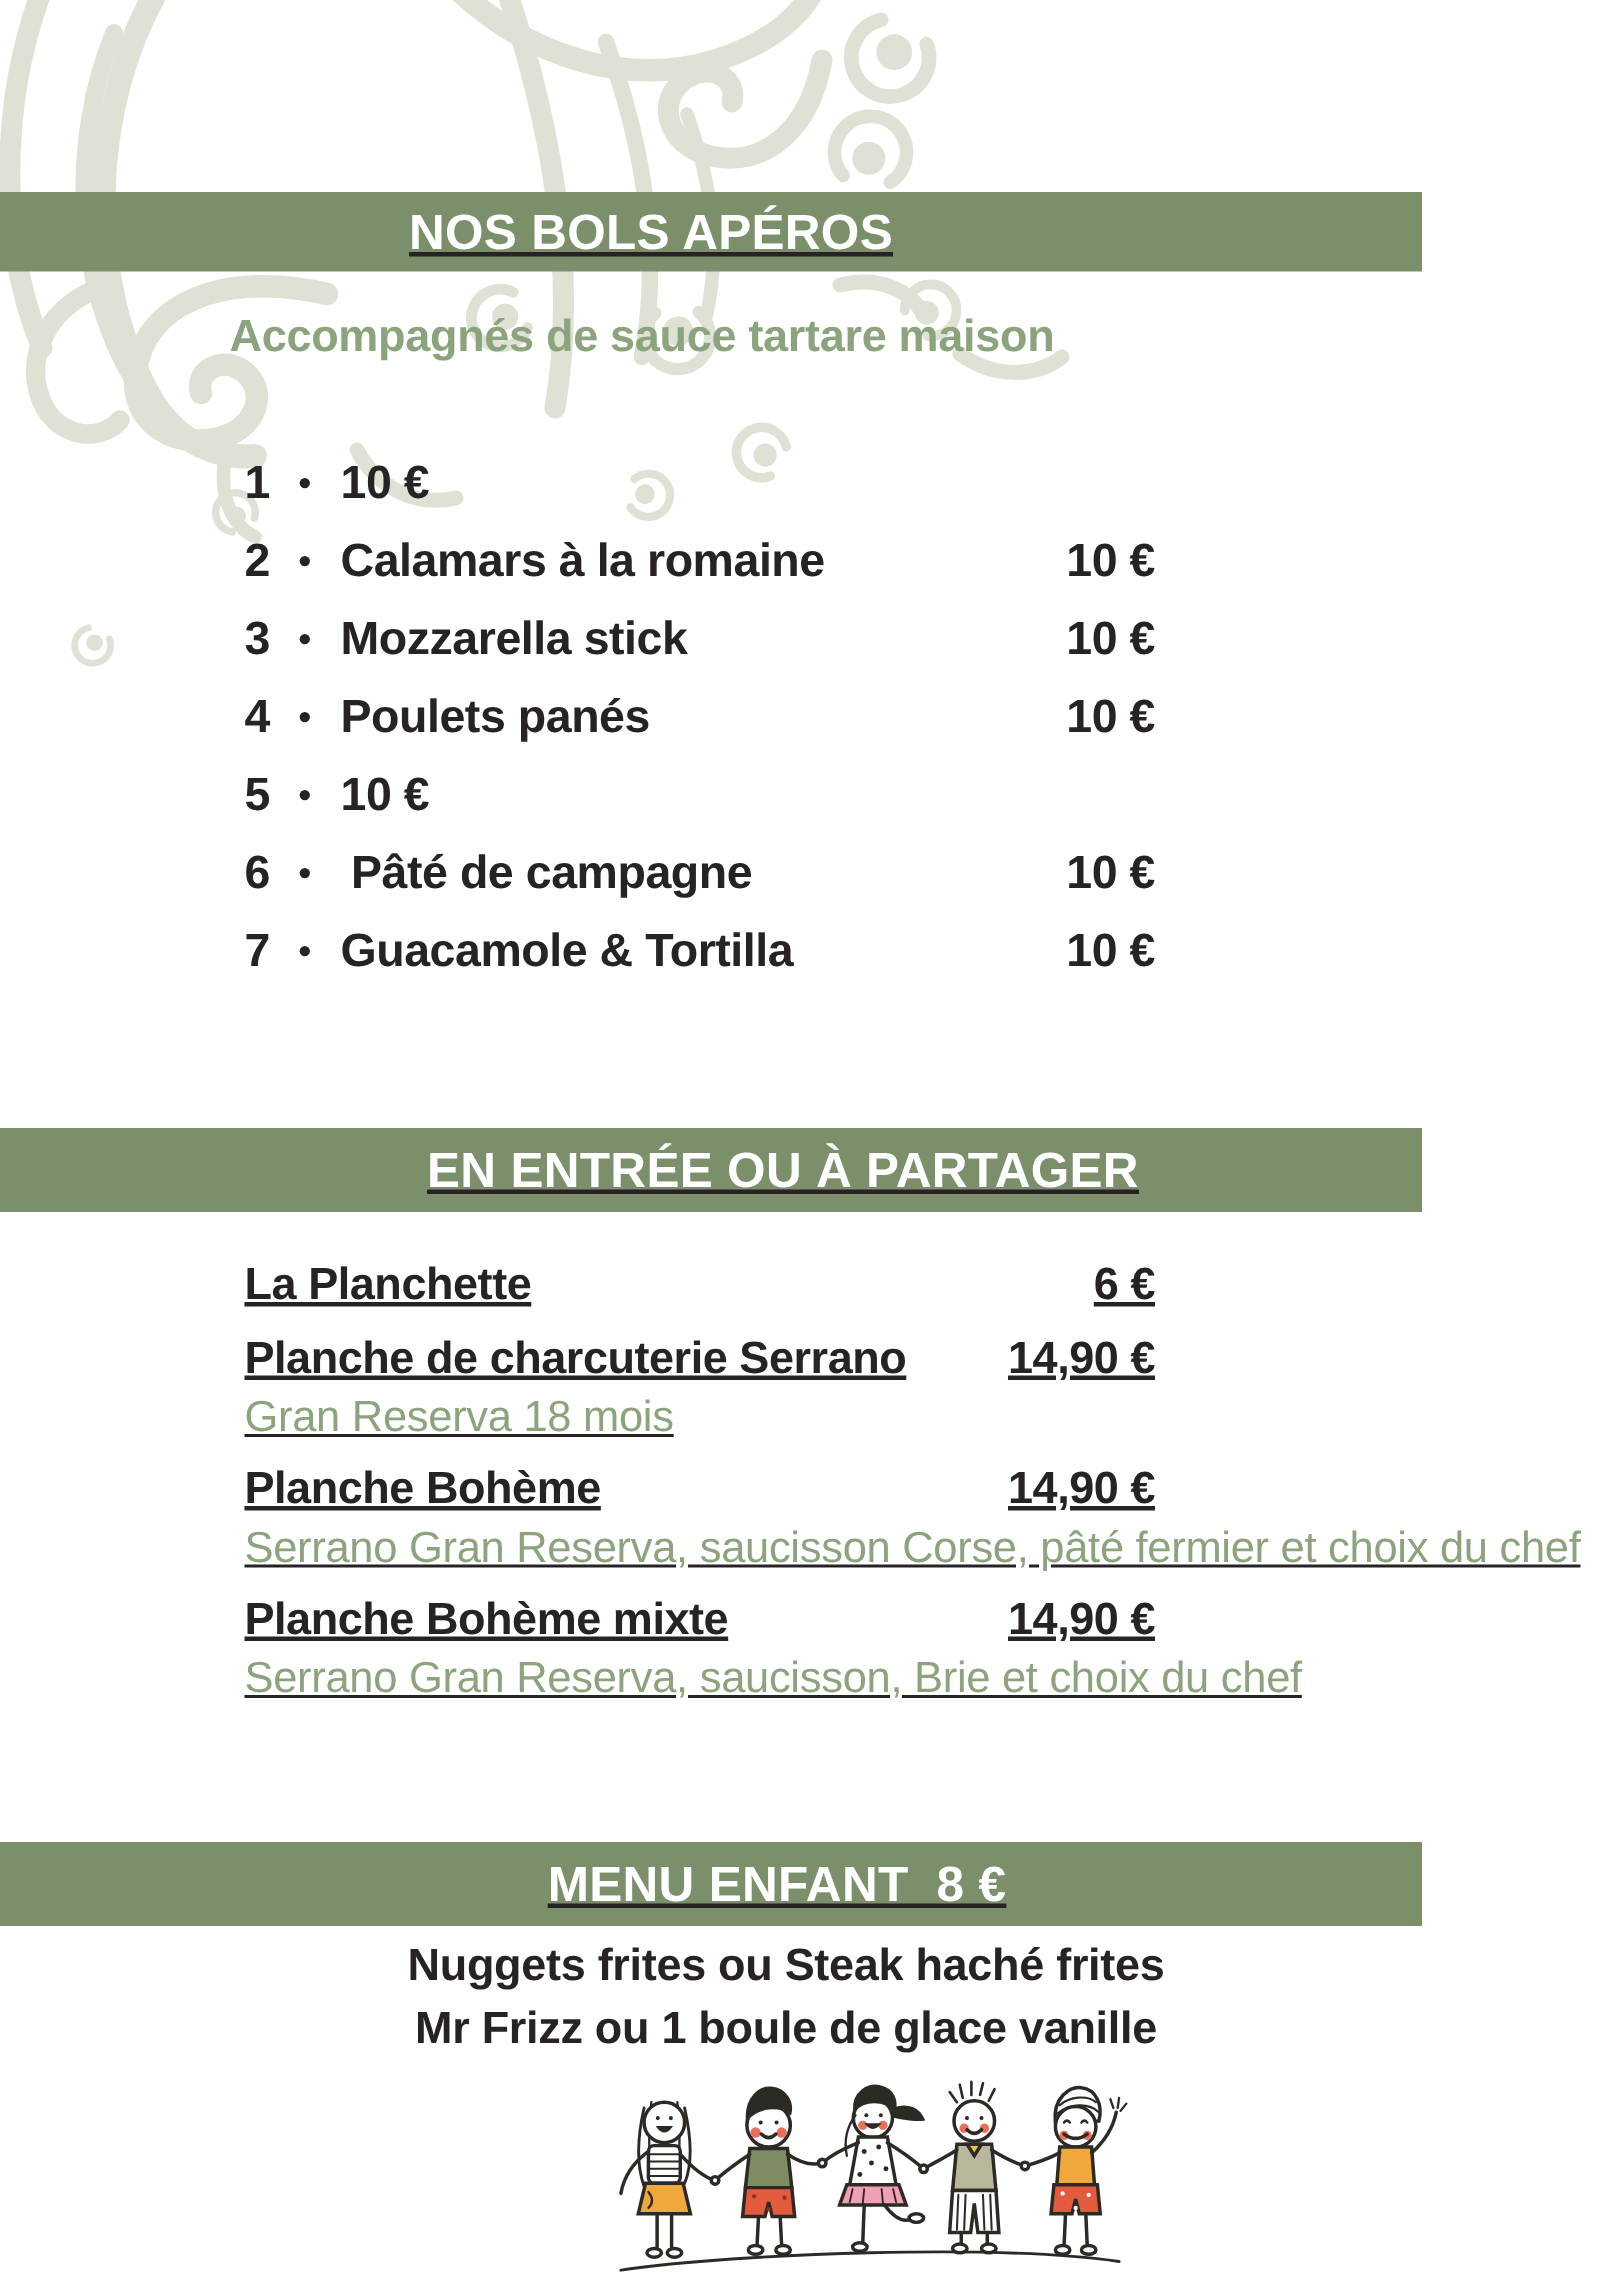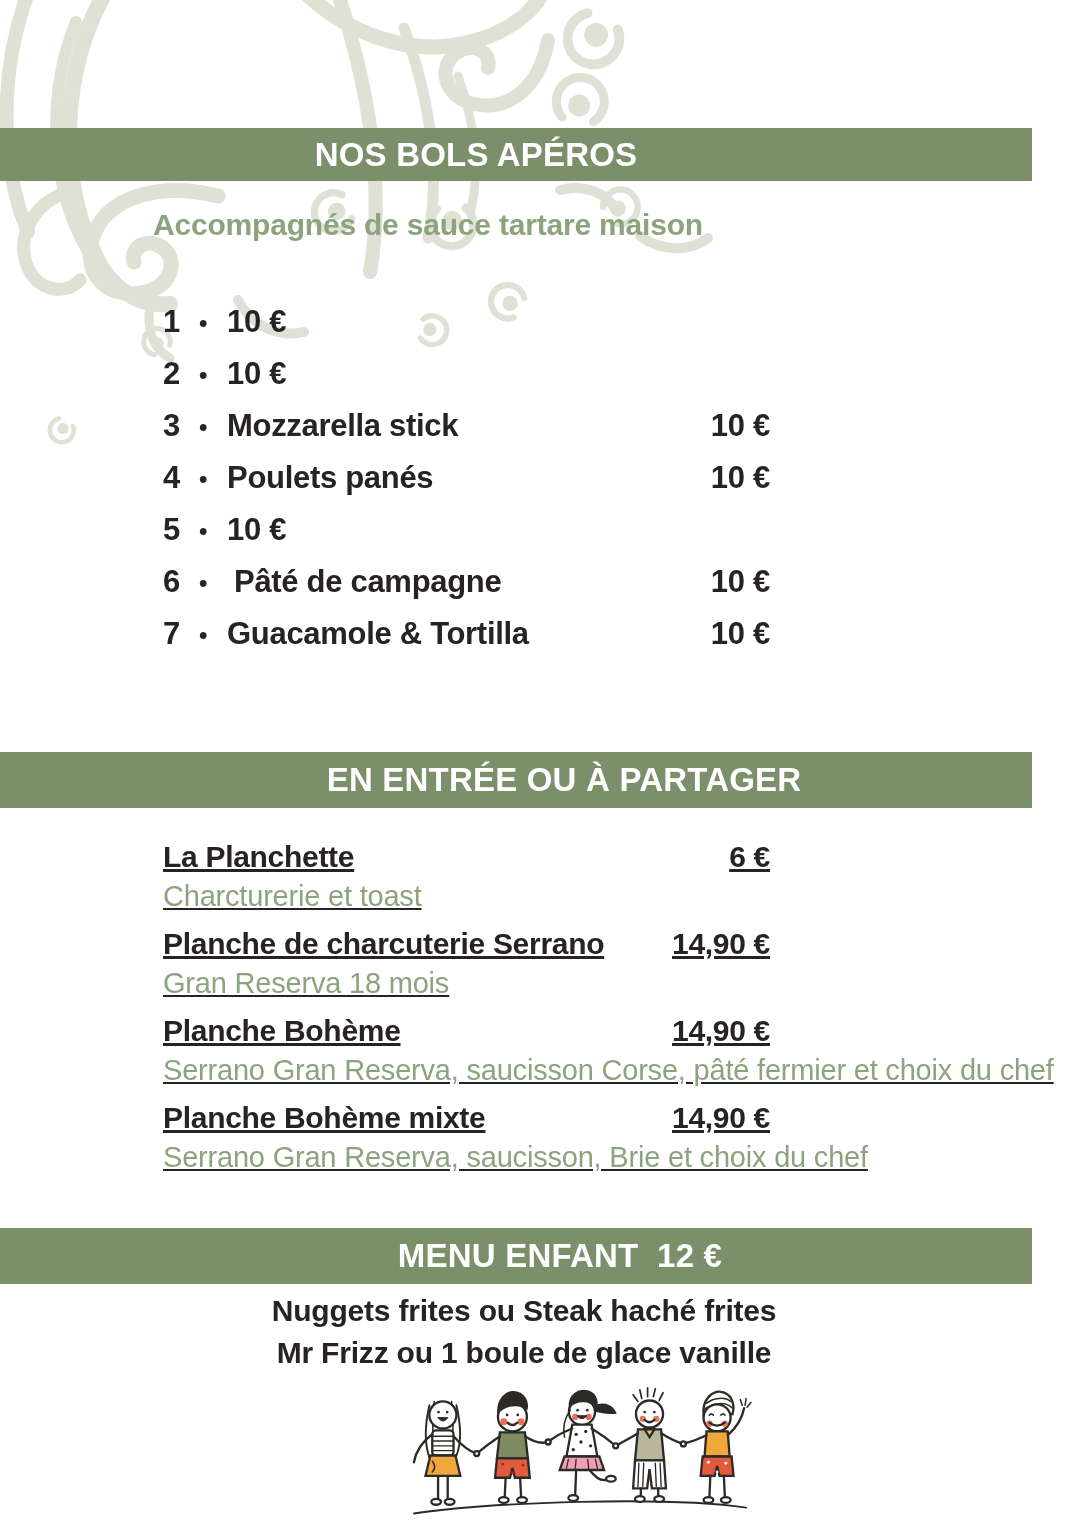--- a/index.html
+++ b/index.html
@@ -3,22 +3,22 @@
 <meta charset="utf-8">
 <style>
   html,body{margin:0;padding:0;}
   body{
     width:1080px;height:1530px;position:relative;overflow:hidden;
     background:#ffffff;color:#272325;
     font-family:"Liberation Sans", sans-serif;
   }
   .deco{position:absolute;top:0;left:0;z-index:0;}
   .bar{
-    position:absolute;left:0;width:1032px;height:54px;
-    background:#7A8F6A;display:flex;align-items:center;justify-content:center;z-index:2;
+    position:absolute;left:0;width:948px;height:54px;
+    background:#7A8F6A;display:flex;align-items:center;justify-content:center;z-index:2;text-decoration:underline;
   }
   .bar1{top:128px;height:53px;}
   .bar2{top:752px;height:56px;}
   .bar3{top:1228px;height:56px;}
   .bar-title{
     color:#ffffff;font-weight:bold;font-size:33px;letter-spacing:0.2px;white-space:pre;
   }
   .bar1 .bar-title{transform:translateX(-40px);}
   .bar2 .bar-title{transform:translateX(42px);margin-left:12px;}
   .bar3 .bar-title{transform:translateX(44px);}
@@ -86,20 +86,21 @@
 
 <div class="apero-list">
   <div class="menu-row">
     <span class="row-num">1</span>
     <span class="row-bullet">•</span>
     <span class="row-price">10 €</span>
   </div>
   <div class="menu-row">
     <span class="row-num">2</span>
     <span class="row-bullet">•</span>
+    <span class="row-label">Calamars à la romaine</span>
     <span class="row-price">10 €</span>
   </div>
   <div class="menu-row">
     <span class="row-num">3</span>
     <span class="row-bullet">•</span>
     <span class="row-label">Mozzarella stick</span>
     <span class="row-price">10 €</span>
   </div>
   <div class="menu-row">
     <span class="row-num">4</span>
@@ -129,21 +130,20 @@
 <div class="bar bar2">
   <span class="bar-title">EN ENTRÉE OU À PARTAGER</span>
 </div>
 
 <div class="entree">
   <div class="entree-block">
     <div class="entree-name-row">
       <span>La Planchette</span>
       <span>6 €</span>
     </div>
-    <div class="entree-desc">Charcturerie et toast</div>
   </div>
   <div class="entree-block">
     <div class="entree-name-row">
       <span>Planche de charcuterie Serrano</span>
       <span>14,90 €</span>
     </div>
     <div class="entree-desc">Gran Reserva 18 mois</div>
   </div>
   <div class="entree-block">
     <div class="entree-name-row">
@@ -155,21 +155,21 @@
   <div class="entree-block">
     <div class="entree-name-row">
       <span>Planche Bohème mixte</span>
       <span>14,90 €</span>
     </div>
     <div class="entree-desc">Serrano Gran Reserva, saucisson, Brie et choix du chef</div>
   </div>
 </div>
 
 <div class="bar bar3">
-  <span class="bar-title">MENU ENFANT  12 €</span>
+  <span class="bar-title">MENU ENFANT  8 €</span>
 </div>
 
 <div class="kids-line kids-line1">Nuggets frites ou Steak haché frites</div>
 <div class="kids-line kids-line2">Mr Frizz ou 1 boule de glace vanille</div>
 
 <svg class="kids-art" width="356" height="140" viewBox="0 0 360 145">
   <g stroke="#2d2a26" stroke-width="2.4" stroke-linecap="round" fill="none">
 
     <path stroke-width="2" d="M 8,132 C 90,120 270,114 352,126"></path>
 

